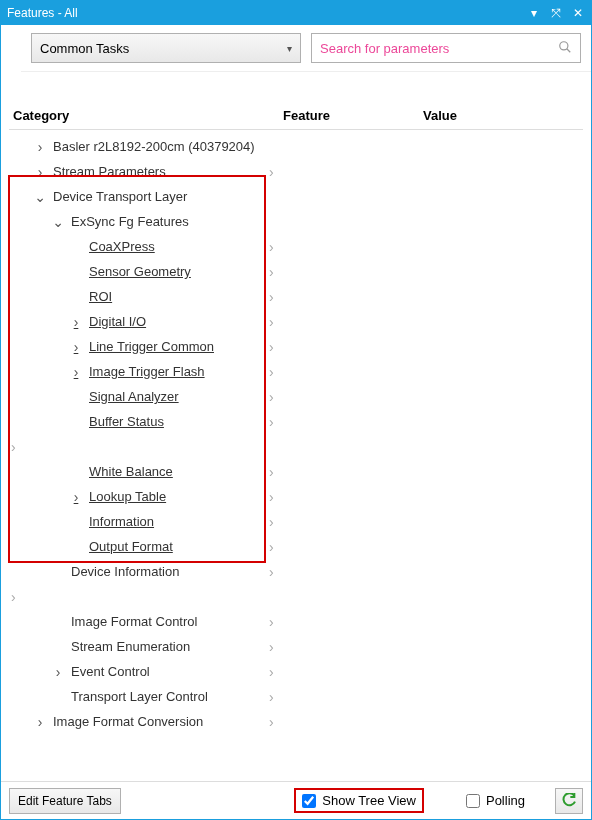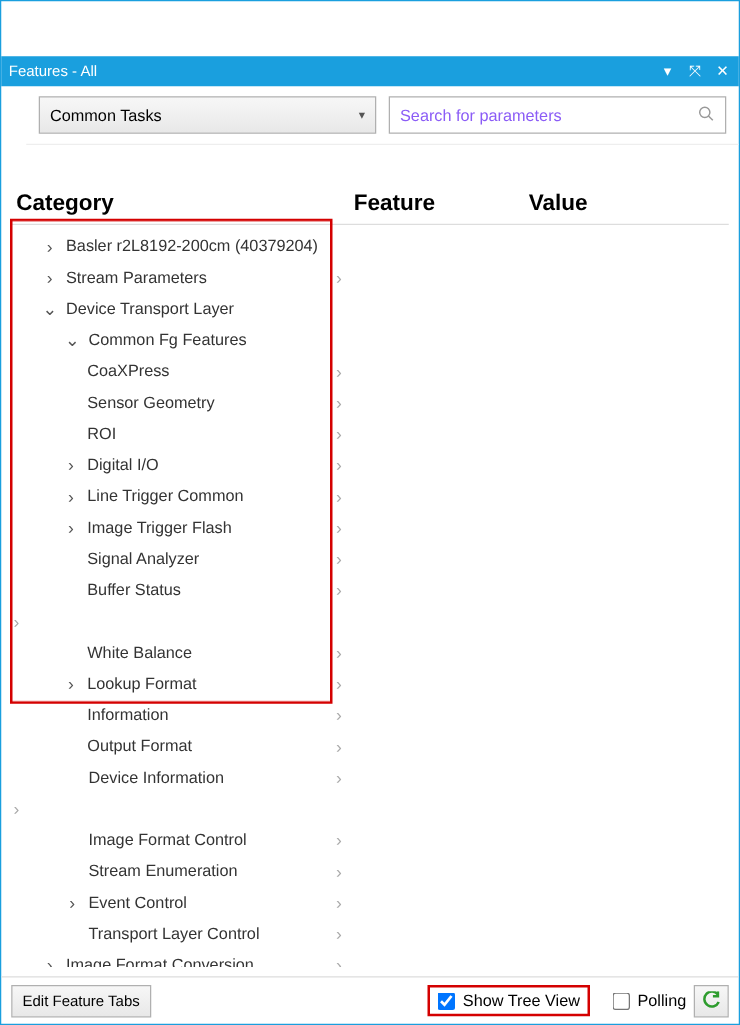--- a/index.html
+++ b/index.html
@@ -1,42 +1,42 @@
 <!DOCTYPE html>
 <html><head>
 <meta charset="utf-8">
 <style>
 * { box-sizing: border-box; margin: 0; padding: 0; font-family: "Segoe UI", Tahoma, sans-serif; }
 body { width: 592px; height: 820px; background: #fff; }
 .window { width: 592px; height: 820px; border: 1px solid #1a9fde; display: flex; flex-direction: column; }
-.titlebar { background: #1a9fde; color: #fff; height: 24px; display: flex; align-items: center; padding: 0 6px; font-size: 12px; margin-top: 44px; }
+.titlebar { background: #1a9fde; color: #fff; height: 24px; display: flex; align-items: center; padding: 0 6px; font-size: 12px; }
 .titlebar .title { flex: 1; }
 .titlebar .controls { display: flex; gap: 8px; }
 .titlebar .ctrl { cursor: pointer; width: 14px; text-align: center; }
 .toolbar { display: flex; padding: 8px 10px; gap: 10px; align-items: center; border-bottom: 1px solid #eee; margin-left: 20px; }
 .dropdown { flex: 1; max-width: 390px; height: 30px; border: 1px solid #B0B0B0; background: linear-gradient(#f7f7f7,#e8e8e8); display: flex; align-items: center; padding: 0 8px; font-size: 13px; position: relative; }
 .dropdown .arrow { position: absolute; right: 8px; font-size: 10px; color: #555; }
-.search { flex: 1; height: 30px; border: 1px solid #B0B0B0; display: flex; align-items: center; padding: 0 8px; font-size: 13px; color: #8b5cf6; }
+.search { flex: 1; height: 30px; border: 1px solid #B0B0B0; display: flex; align-items: center; padding: 0 8px; font-size: 13px; color: #ec4899; }
 .search .icon { margin-left: auto; color: #aaa; }
 .content { flex: 1; display: flex; flex-direction: column; padding: 4px 8px 8px 8px; overflow: hidden; }
-.headers { display: flex; font-weight: 700; font-size: 18px; padding: 32px 4px 6px 4px; border-bottom: 1px solid #ddd; }
+.headers { display: flex; font-weight: 700; font-size: 13px; padding: 32px 4px 6px 4px; border-bottom: 1px solid #ddd; }
 .headers .col-cat { width: 270px; }
 .headers .col-feat { width: 140px; }
 .headers .col-val { flex: 1; }
 .tree { flex: 1; overflow-y: auto; padding-top: 4px; font-size: 13px; color: #333; position: relative; }
 .row { display: flex; align-items: center; height: 25px; }
 .row .label-wrap { width: 258px; display: flex; align-items: center; gap: 6px; }
 .row .expand-col { width: 14px; display:inline-block; text-align:center; font-size:14px; color:#555; user-select:none; line-height:1;}
 .row .more { color: #aaa; font-size: 14px; margin-left: 2px; line-height:1;}
 .indent1 { padding-left: 24px; }
 .indent2 { padding-left: 42px; }
-.indent3 { padding-left: 41px; }
+.indent3 { padding-left: 60px; text-decoration: underline; }
 .highlight-box { position: absolute; border: 2px solid #d40000; pointer-events: none; }
 .hl1 { left: 8px; top: 175px; width: 258px; height: 388px; }
-.footer { height: 38px; border-top: 1px solid #ddd; display: flex; align-items: center; padding: 0 8px; gap: 0; }
+.footer { height: 38px; border-top: 1px solid #ddd; display: flex; align-items: center; padding: 0 8px; gap: 24px; }
 .btn { height: 26px; padding: 0 8px; font-size: 12px; border: 1px solid #B0B0B0; background: linear-gradient(#f7f7f7,#e8e8e8); display:flex; align-items:center; cursor:pointer; }
 .spacer { flex: 1; }
 .chk { display: flex; align-items: center; gap: 6px; font-size: 13px; padding: 3px 6px; margin-left: 12px; }
 .chk input { width: 14px; height: 14px; }
 .hl-chk { border: 2px solid #d40000; }
 .refresh-btn { width: 28px; height: 26px; border:1px solid #B0B0B0; background: linear-gradient(#f7f7f7,#e8e8e8); display:flex;align-items:center;justify-content:center; color:#2e9c2e; font-weight:bold; cursor:pointer;}
 svg.refresh-svg{width:16px;height:16px;}
 </style>
 </head>
 <body>
@@ -89,21 +89,21 @@
         </div>
         <div class="row">
           <div class="label-wrap indent1">
             <span class="expand-col">⌄</span>
             <span>Device Transport Layer</span>
           </div>
         </div>
         <div class="row">
           <div class="label-wrap indent2">
             <span class="expand-col">⌄</span>
-            <span>Common Fg Features</span>
+            <span>ExSync Fg Features</span>
           </div>
         </div>
         <div class="row">
           <div class="label-wrap indent3">
             <span class="expand-col"></span>
             <span>CoaXPress</span>
           </div>
           <span class="more">›</span>
         </div>
         <div class="row">
@@ -161,21 +161,21 @@
         <div class="row">
           <div class="label-wrap indent3">
             <span class="expand-col"></span>
             <span>White Balance</span>
           </div>
           <span class="more">›</span>
         </div>
         <div class="row">
           <div class="label-wrap indent3">
             <span class="expand-col">›</span>
-            <span>Lookup Format</span>
+            <span>Lookup Table</span>
           </div>
           <span class="more">›</span>
         </div>
         <div class="row">
           <div class="label-wrap indent3">
             <span class="expand-col"></span>
             <span>Information</span>
           </div>
           <span class="more">›</span>
         </div>

